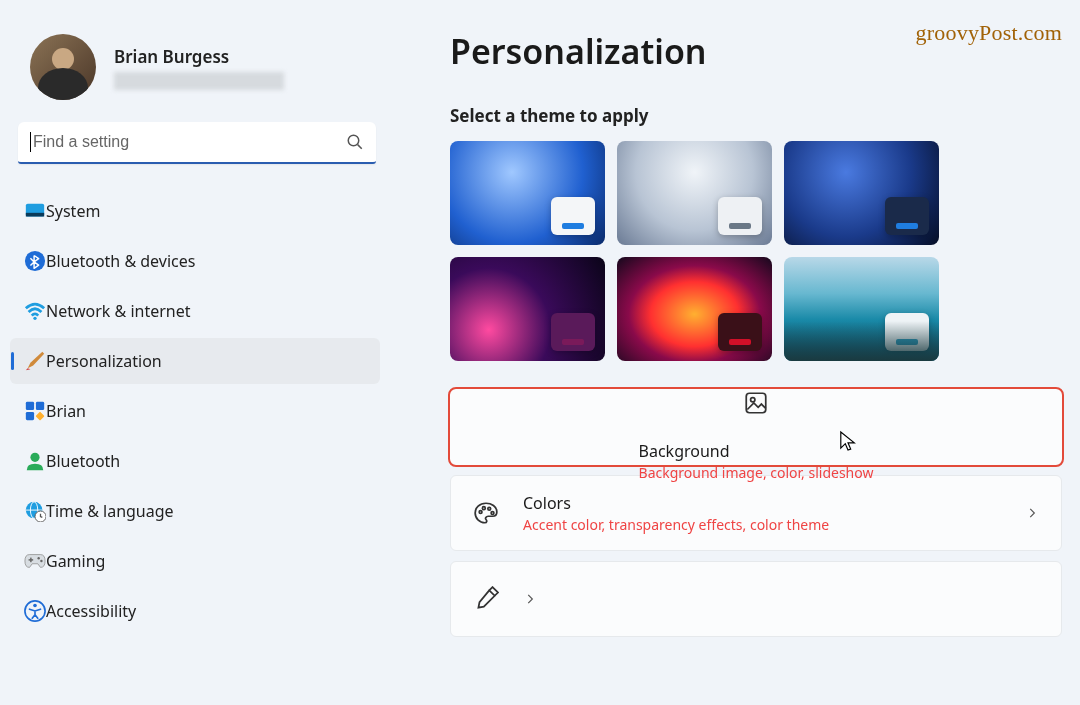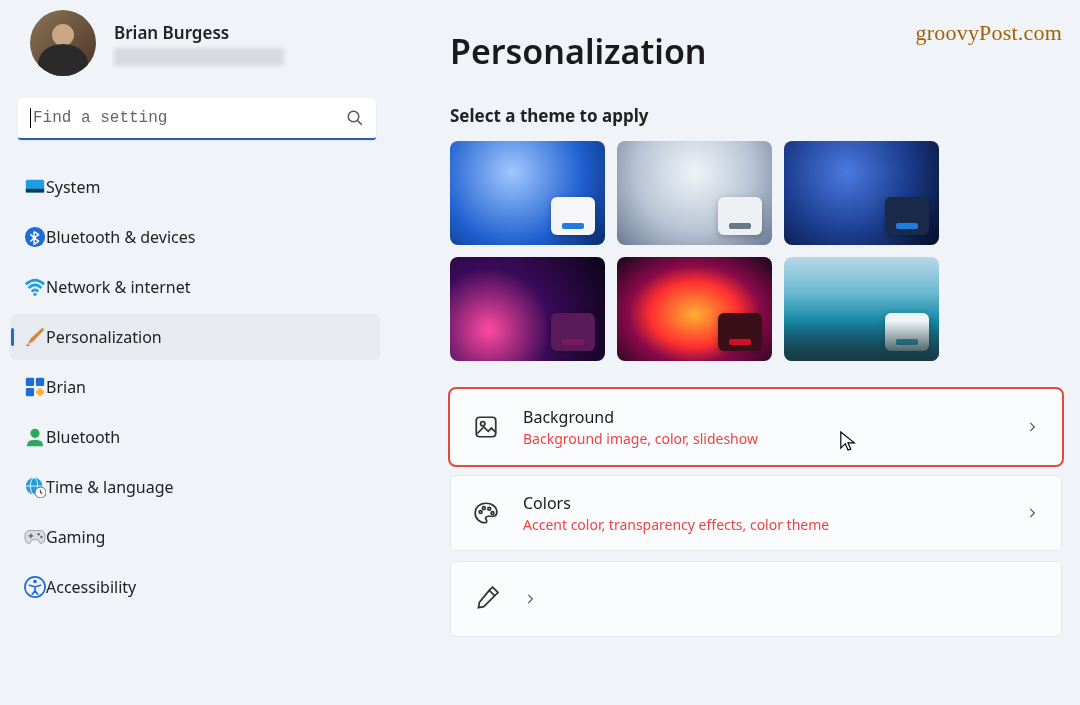--- a/index.html
+++ b/index.html
@@ -18,21 +18,21 @@
     right: 18px;
     font-family: Georgia, 'Times New Roman', serif;
     font-size: 22px;
     color: #a16207;
     letter-spacing: 0.2px;
   }
   .container { display: flex; height: 100%; }
   
   .sidebar {
     width: 390px;
-    padding: 10px 0 0 0;
+    padding: 34px 0 0 0;
     flex-shrink: 0;
   }
   .profile {
     display: flex;
     align-items: center;
     gap: 18px;
     padding: 0 0 22px 30px;
   }
   .avatar {
     width: 66px; height: 66px;
@@ -68,21 +68,21 @@
     width:100%; height:42px;
     background:#fff;
     border:none;
     border-bottom:2px solid #2a5db0;
     border-radius:6px 6px 3px 3px;
     box-shadow: 0 1px 2px rgba(0,0,0,0.06);
     padding: 0 12px;
   }
   .search input {
     flex:1; border:none; outline:none;
-    font-size:16px; color:#333; background:transparent;font-family:Liberation Mono, monospace;
+    font-size:16px; color:#333; background:transparent;
   }
   .search input::placeholder { color:#666; }
   .search .cursor { width:1px; height:20px; background:#000; margin-right:2px; }
   .search-icon-svg { width:18px; height:18px; stroke:#555; fill:none; stroke-width:2;}
   .nav { padding: 6px 10px 0 10px; }
   .nav-item {
     display:flex; align-items:center; 
     height:46px;
     padding: 0 14px;
     border-radius:6px;
@@ -159,20 +159,21 @@
     padding: 0 22px;
     margin-bottom:10px;
     cursor:pointer;
     gap: 24px;
     width: 612px;
   }
   .option.highlight {
     outline: 2px solid #e34a3a;
     outline-offset: 0;
     border-color: transparent;
+    flex-direction: column;
   }
   .option-icon { width:26px; height:26px; stroke:#333; fill:none; stroke-width:1.6; flex-shrink:0;}
   .option-text { flex:1; display:flex; flex-direction:column; }
   .option-title { font-size:16px; color:#1a1a1a; }
   .option-sub { font-size:14px; color:#ef4444; margin-top:1px; }
   .chevron { width:14px; height:14px; stroke:#555; fill:none; stroke-width:2;}
   .cursor-arrow {
     position:absolute;
     width:18px; height:22px;
     pointer-events:none;

